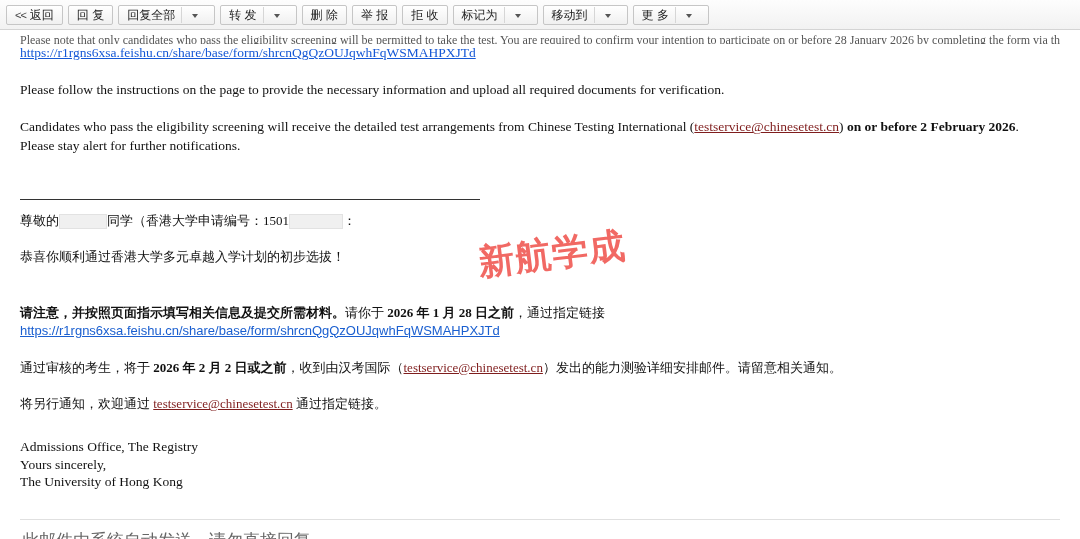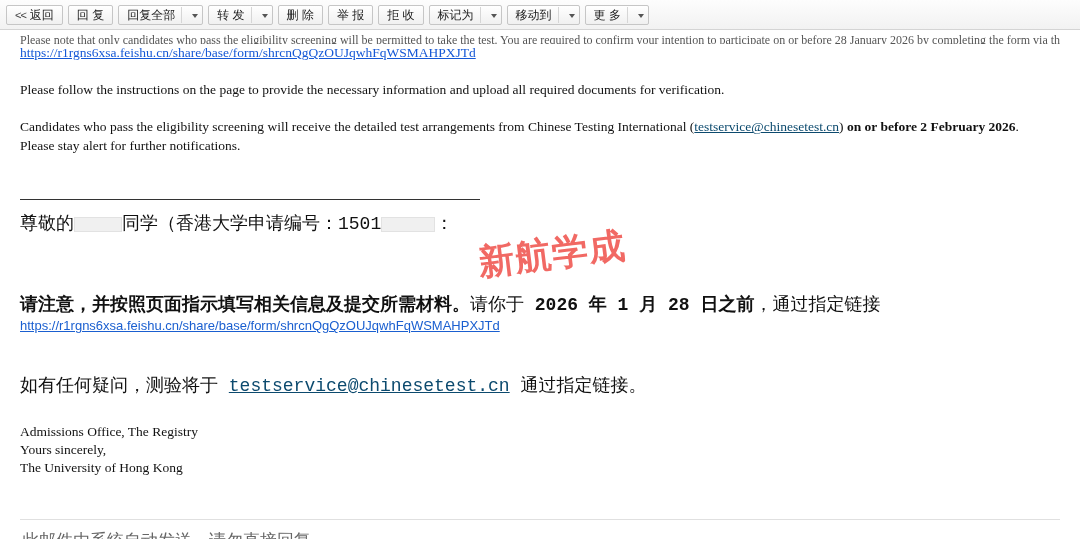--- a/index.html
+++ b/index.html
@@ -36,21 +36,21 @@
     font-size: 12px;
     line-height: 18px;
     padding: 0 8px;
     color: #222;
     white-space: nowrap;
     display: flex;
     align-items: center;
     cursor: default;
   }
   .tb-btn.split {
-    padding-right: 4px;
+    padding-right: 16px;
   }
   .tb-btn .caret {
     display: inline-block;
     margin-left: 6px;
     border-left: 3px solid transparent;
     border-right: 3px solid transparent;
     border-top: 4px solid #555;
     position: relative;
     top: 1px;
   }
@@ -88,37 +88,37 @@
   }
   .p {
     margin: 0 8px 0 0;
     padding: 0;
   }
   .spacer-sm { height: 12px; }
   .spacer-md { height: 19px; }
   .spacer-lg { height: 25px; }
 
   a.link {
-    color: #0c4a6e;
+    color: #7f1d1d;
     text-decoration: underline;
     word-break: break-all;
   }
   a.link.blueish { color: #1558d6; }
 
   .hr-line {
     border-top: 1px solid #333;
     width: 460px;
     margin: 0;
     height: 0;
   }
 
   
   .zh {
-    font-family: Liberation Mono, monospace;
-    font-size: 18px;
+    font-family: Liberation Serif, serif;
+    font-size: 13px;
     color: #111;
   }
   .zh-link {
     color: #1a5fd0;
     text-decoration: underline;
     word-break: break-all;
     font-family: "Liberation Sans", sans-serif;
     font-size: 13px;
   }
   .redact {
@@ -247,42 +247,46 @@
   <div class="hr-line"></div>
 
   <div class="spacer-sm"></div>
 
   <div class="p zh">
     <span>尊敬的</span><span class="redact w1"></span><span>同学（香港大学申请编号：1501</span><span class="redact w2"></span><span>：</span>
   </div>
 
   <div class="spacer-md"></div>
 
+  <div class="p zh">恭喜你顺利通过香港大学多元卓越入学计划的初步选拔！</div>
 
   <div class="spacer-md"></div>
 
 
   <div class="spacer-md"></div>
 
   <div class="p zh">
     <b>请注意，并按照页面指示填写相关信息及提交所需材料。</b><span>请你于 </span><b>2026 年 1 月 28 日之前</b><span>，通过指定链接</span>
   </div>
 
   <div class="p">
     <a class="zh-link" href="#">https://r1rgns6xsa.feishu.cn/share/base/form/shrcnQgQzOUJqwhFqWSMAHPXJTd</a>
   </div>
 
 
   <div class="spacer-md"></div>
 
-
-  <div class="spacer-md"></div>
-
   <div class="p zh">
-    <span>如有任何疑问，测验将于 </span><a class="link" href="#">testservice@chinesetest.cn</a><span> 通过指定链接。</span>
+    <span>通过审核的考生，将于 </span><b>2026 年 2 月 2 日或之前</b><span>，收到由汉考国际（</span><a class="link" href="#">testservice@chinesetest.cn</a><span>）发出的能力测验详细安排邮件。请留意相关通知。</span>
+  </div>
+
+  <div class="spacer-md"></div>
+
+  <div class="p zh">
+    <span>将另行通知，欢迎通过 </span><a class="link" href="#">testservice@chinesetest.cn</a><span> 通过指定链接。</span>
   </div>
 
   <div class="spacer-lg"></div>
 
   <div class="sign">
     <div>Admissions Office, The Registry</div>
     <div>Yours sincerely,</div>
     <div>The University of Hong Kong</div>
   </div>
 

